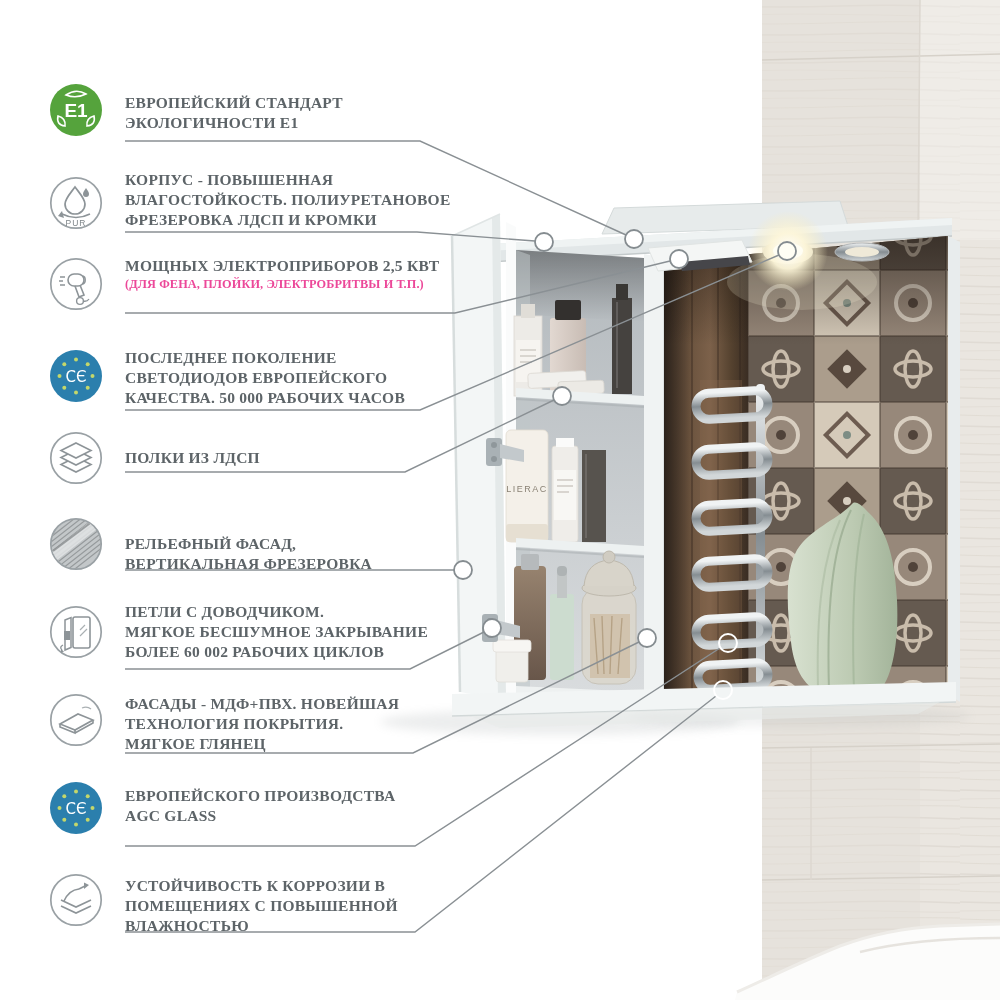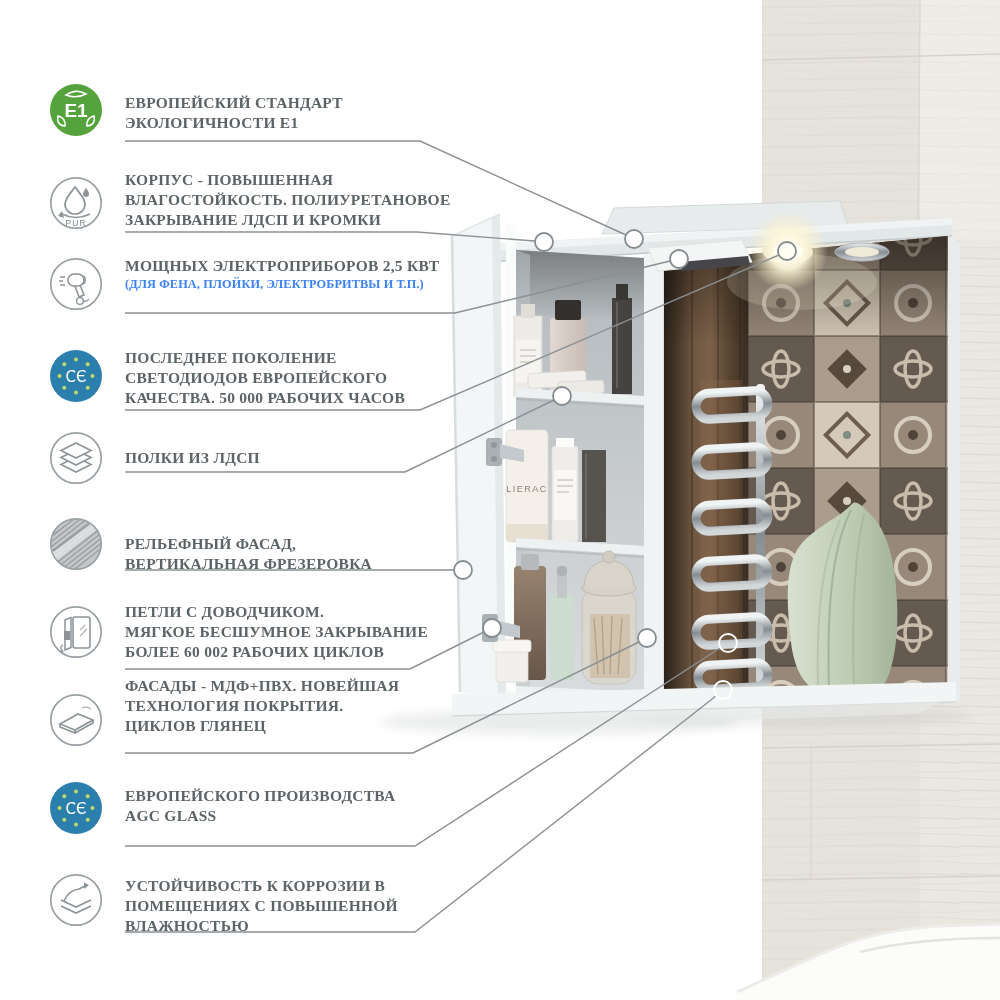--- a/index.html
+++ b/index.html
@@ -5,21 +5,21 @@
   html,body{margin:0;padding:0;background:#ffffff;}
   .canvas{position:relative;width:1000px;height:1000px;background:#ffffff;overflow:hidden;
           font-family:"Liberation Sans","DejaVu Sans",sans-serif;}
   svg.scene,svg.callouts{position:absolute;left:0;top:0;}
   svg.callouts{pointer-events:none;}
   .feature{position:absolute;left:0;top:0;width:470px;}
   .icon-wrap{position:absolute;left:49px;width:54px;height:54px;}
   .f-text{position:absolute;left:125px;color:#5d6468;font-size:15.5px;line-height:20px;
           font-weight:600;letter-spacing:.25px;white-space:nowrap;}
   .f-text span{display:block;font-family:Liberation Serif, serif;}
-  .f-text .note{font-size:12.3px;line-height:16px;font-weight:600;letter-spacing:.1px;color:#3b82f6;}
+  .f-text .note{font-size:12.3px;line-height:16px;font-weight:600;letter-spacing:.1px;color:#ec4899;}
 </style>
 </head>
 <body>
 
 <div class="canvas">
 
 <svg class="scene" width="1000" height="1000" viewBox="0 0 1000 1000">
   <defs>
     <linearGradient id="interiorgrad" x1="0" y1="0" x2="0" y2="1">
       <stop offset="0" stop-color="#b3b9bd"></stop>
@@ -291,21 +291,21 @@
       <path d="M26,11 C20,19 16,23 16,28 a10,10 0 0 0 20,0 C36,23 32,19 26,11 Z" fill="none" stroke="#8d9498" stroke-width="1.7"></path>
       <path d="M37,12 c-2,3 -3,4 -3,6 a3,3 0 0 0 6,0 c0,-2 -1,-3 -3,-6 Z" fill="#8d9498"></path>
       <path d="M13,38 Q27,45 41,38" fill="none" stroke="#8d9498" stroke-width="1.6"></path>
       <polygon points="13,35 9,40 15,42" fill="#8d9498"></polygon>
       <text x="27" y="50" text-anchor="middle" font-size="8.5" letter-spacing="1" fill="#7d8488" font-family="Liberation Sans, sans-serif">PUR</text>
     </svg>
   </div>
   <div class="f-text" style="top:170px">
     <span>КОРПУС - ПОВЫШЕННАЯ</span>
     <span>ВЛАГОСТОЙКОСТЬ. ПОЛИУРЕТАНОВОЕ</span>
-    <span>ЗАКРЫВАНИЕ ЛДСП И КРОМКИ</span>
+    <span>ФРЕЗЕРОВКА ЛДСП И КРОМКИ</span>
   </div>
 </div>
 
 <div class="feature">
   <div class="icon-wrap" style="top:257px">
     <svg width="54" height="54" viewBox="0 0 54 54">
       <circle cx="27" cy="27" r="25.2" fill="#ffffff" stroke="#9aa1a5" stroke-width="1.7"></circle>
       <path d="M11,20 h5 M10,24 h4 M11,28 h5" stroke="#8d9498" stroke-width="1.5"></path>
       <rect x="19" y="17" width="16" height="12" rx="6" fill="none" stroke="#8d9498" stroke-width="1.6"></rect>
       <path d="M34,19 c3,1 3,7 0,8" fill="none" stroke="#8d9498" stroke-width="1.4"></path>
@@ -405,24 +405,24 @@
 
 <div class="feature">
   <div class="icon-wrap" style="top:693px">
     <svg width="54" height="54" viewBox="0 0 54 54">
       <circle cx="27" cy="27" r="25.2" fill="#ffffff" stroke="#9aa1a5" stroke-width="1.7"></circle>
       <polygon points="11,31 29,21 44,27 26,37" fill="#ffffff" stroke="#8d9498" stroke-width="1.6"></polygon>
       <path d="M11,31 L11,34 L26,40 L26,37 M44,27 L44,30 L26,40" fill="none" stroke="#8d9498" stroke-width="1.6"></path>
       <path d="M33,15 q5,-2 9,1" fill="none" stroke="#aab0b3" stroke-width="1.3"></path>
     </svg>
   </div>
-  <div class="f-text" style="top:676px">
+  <div class="f-text" style="top:694px">
     <span>ФАСАДЫ -  МДФ+ПВХ. НОВЕЙШАЯ</span>
     <span>ТЕХНОЛОГИЯ ПОКРЫТИЯ.</span>
-    <span>ЦИКЛОВ ГЛЯНЕЦ</span>
+    <span>МЯГКОЕ ГЛЯНЕЦ</span>
   </div>
 </div>
 
 <div class="feature">
   <div class="icon-wrap" style="top:781px">
     <svg width="54" height="54" viewBox="0 0 54 54">
       <circle cx="27" cy="27" r="26" fill="#2b7fad"></circle>
       <text x="27" y="32.5" text-anchor="middle" font-size="15" fill="#ffffff" font-family="DejaVu Sans, sans-serif">CЄ</text>
       <g fill="#c3d76b">
         <circle cx="27" cy="10.5" r="2"></circle>

